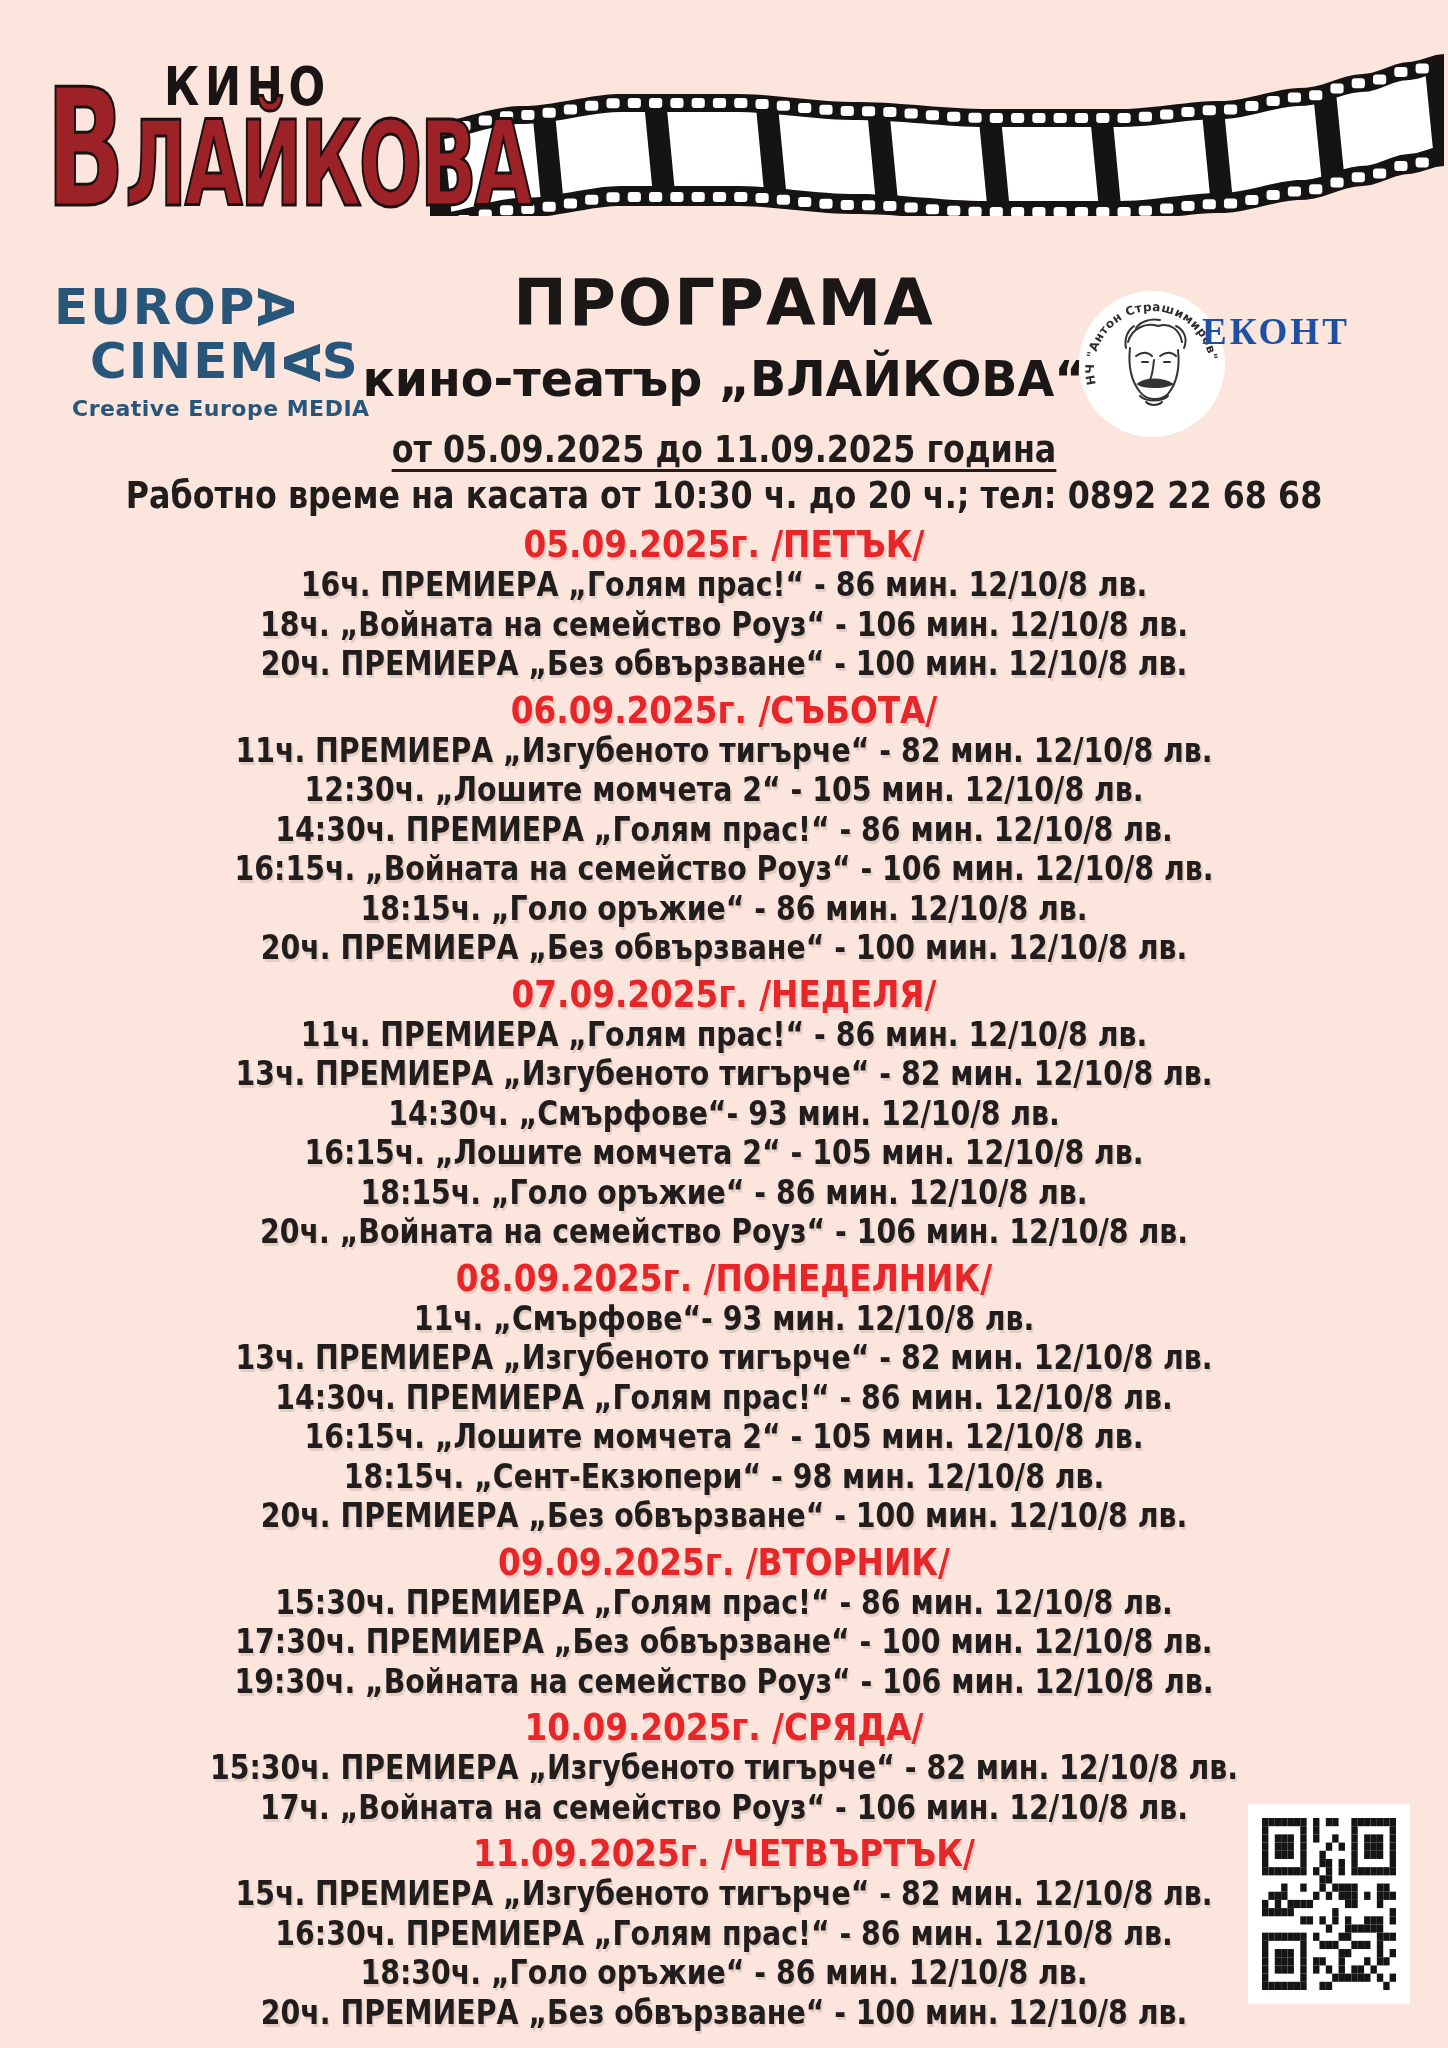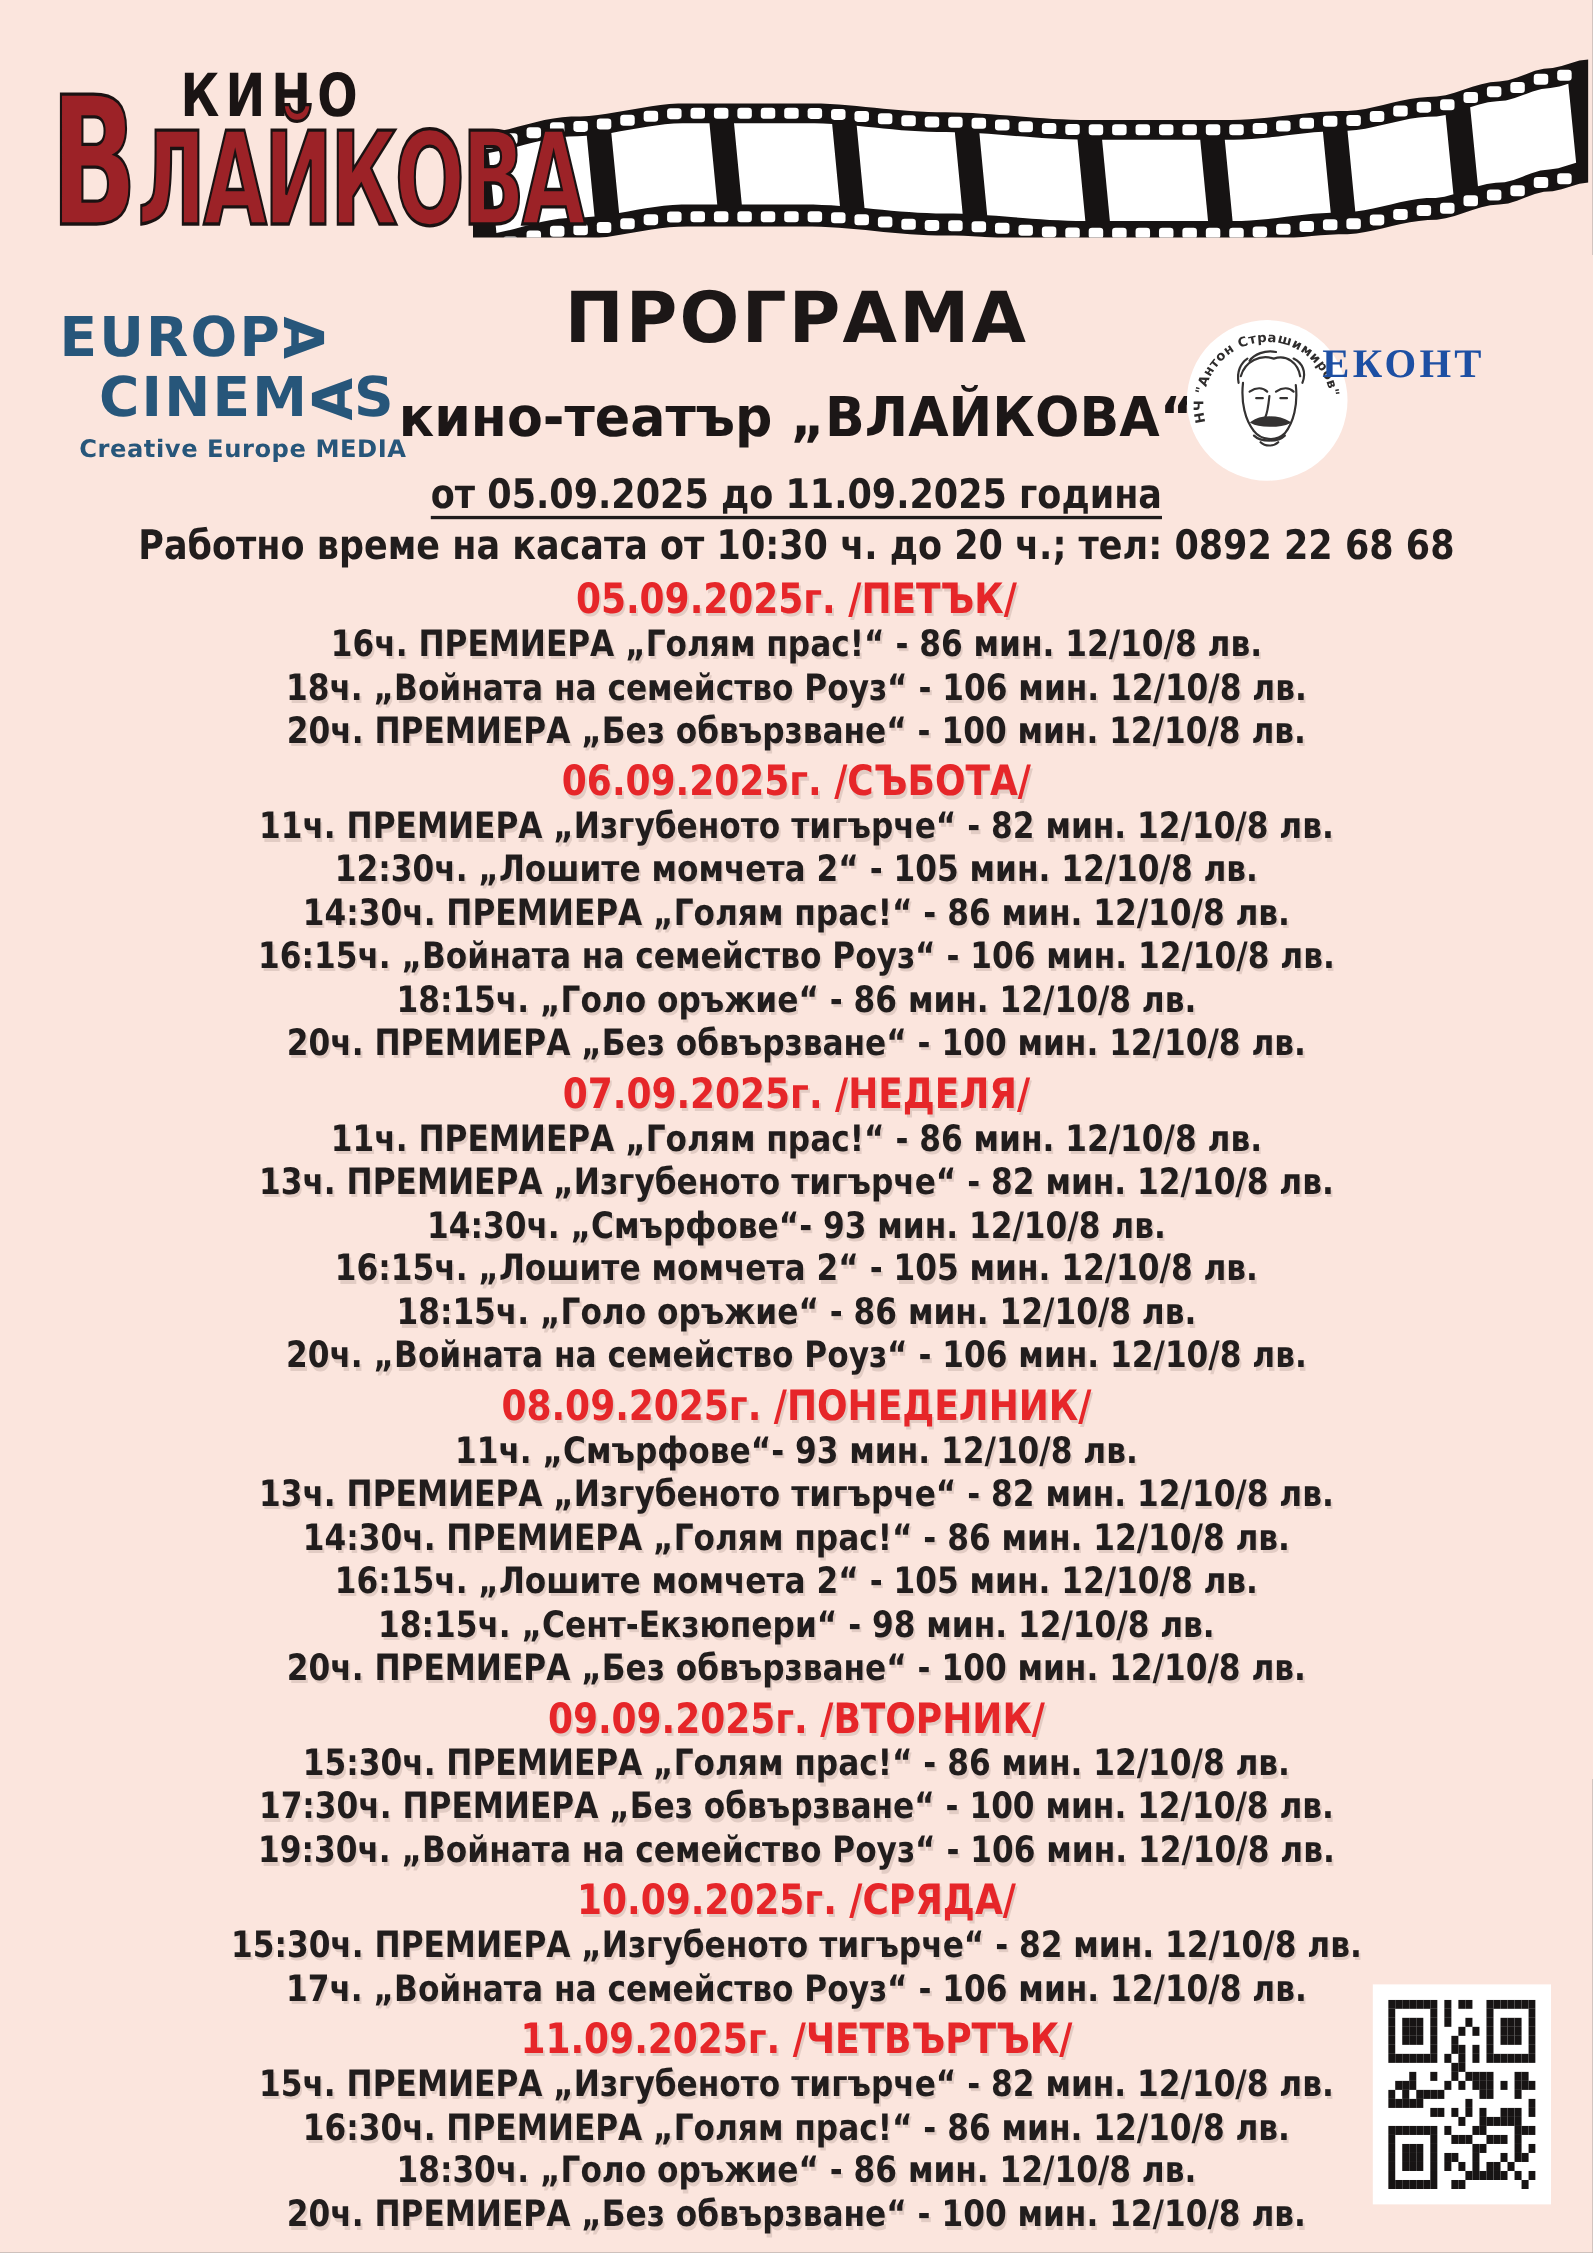--- a/index.html
+++ b/index.html
@@ -24,21 +24,21 @@
   .europa .l2{font-size:50px;letter-spacing:2px;margin-left:36px;margin-top:4px;}
   .rot-a{display:inline-block;transform:rotate(90deg) translate(1px,1px);}
   .rot-a2{display:inline-block;transform:rotate(-90deg) translate(-1px,2px);}
   .europa .sub{font-size:22px;margin-top:12px;margin-left:18px;letter-spacing:0.5px;}
 
   .stamp{position:absolute;left:1076px;top:284px;width:152px;height:156px;z-index:2;}
   .ekont{position:absolute;left:1202px;top:310px;font-size:37px;font-weight:800;color:#1d4fa3;
         letter-spacing:3px;z-index:2;font-family:Liberation Serif, serif;}
 
   
-  .heading-title{position:absolute;left:0;right:0;top:253px;text-align:center;font-size:64px;
+  .heading-title{position:absolute;left:0;right:0;top:266px;text-align:center;font-size:64px;
         font-weight:800;color:#1c1717;letter-spacing:2px;z-index:1;}
   .heading-sub{position:absolute;left:0;right:0;top:350px;text-align:center;font-size:50px;
         font-weight:800;color:#1c1717;transform:scaleX(0.95);z-index:1;}
 
   
   .schedule{position:absolute;left:0;top:427px;width:100%;text-align:center;color:#211d1d;
         transform:scaleX(0.86);transform-origin:center top;z-index:1;}
   .period{font-size:37px;font-weight:700;height:46px;line-height:46px;
         text-decoration:underline;text-decoration-thickness:3px;text-underline-offset:7px;}
   .info{font-size:37px;font-weight:700;height:46px;line-height:46px;margin-bottom:4px;}

